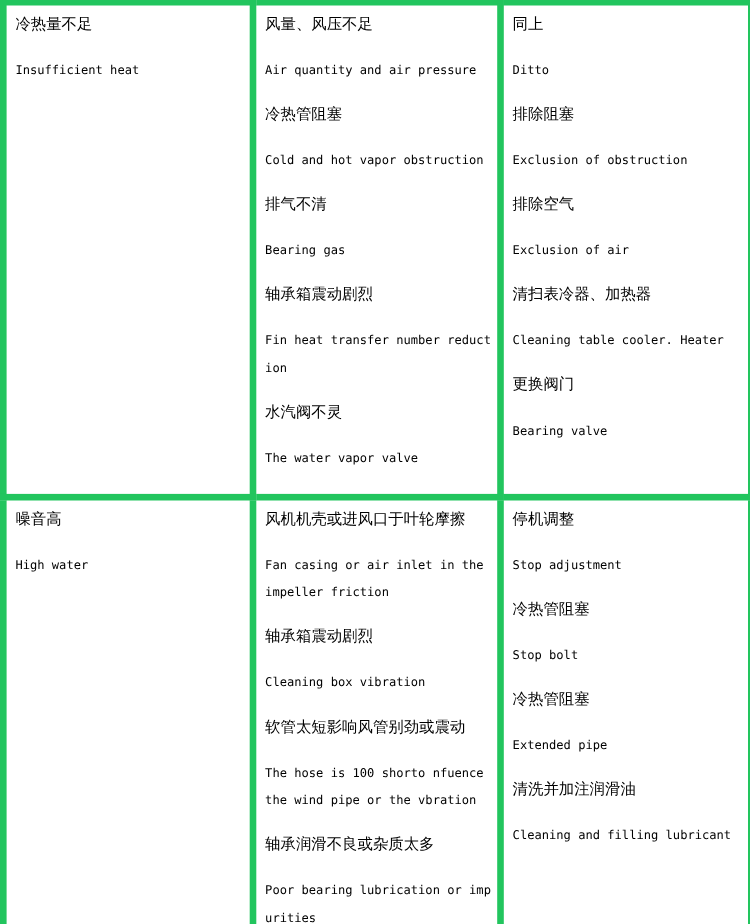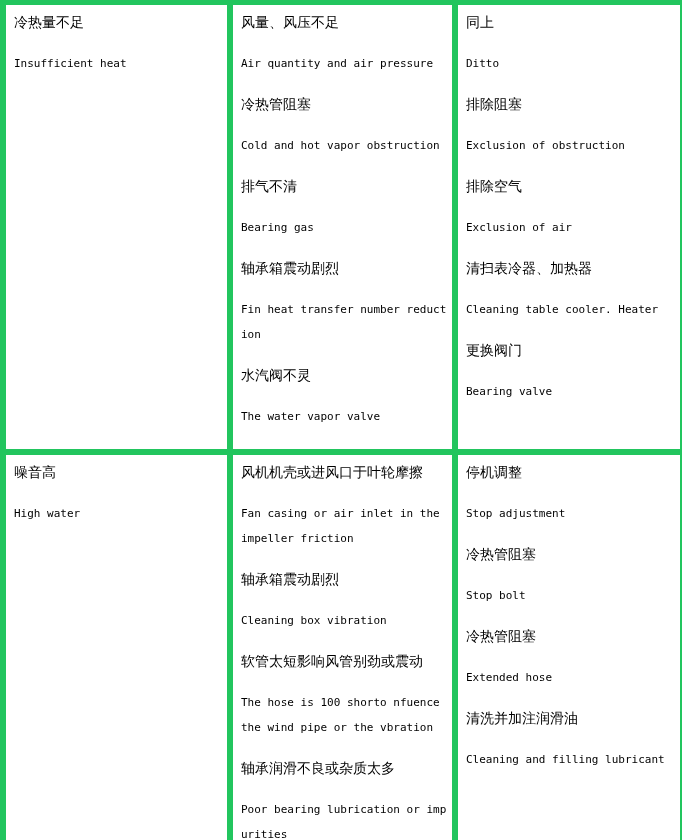--- a/index.html
+++ b/index.html
@@ -93,19 +93,19 @@
           <p class="para en">The hose is 100 shorto nfuence the wind pipe or the vbration</p>
           <p class="para zh">轴承润滑不良或杂质太多</p>
           <p class="para en">Poor bearing lubrication or impurities</p>
         </td>
         <td>
           <p class="para zh">停机调整</p>
           <p class="para en">Stop adjustment</p>
           <p class="para zh">冷热管阻塞</p>
           <p class="para en">Stop bolt</p>
           <p class="para zh">冷热管阻塞</p>
-          <p class="para en">Extended hose</p>
+          <p class="para en">Extended pipe</p>
           <p class="para zh">清洗并加注润滑油</p>
           <p class="para en">Cleaning and filling lubricant</p>
         </td>
       </tr>
     </tbody>
 </table>
 
 </body></html>

